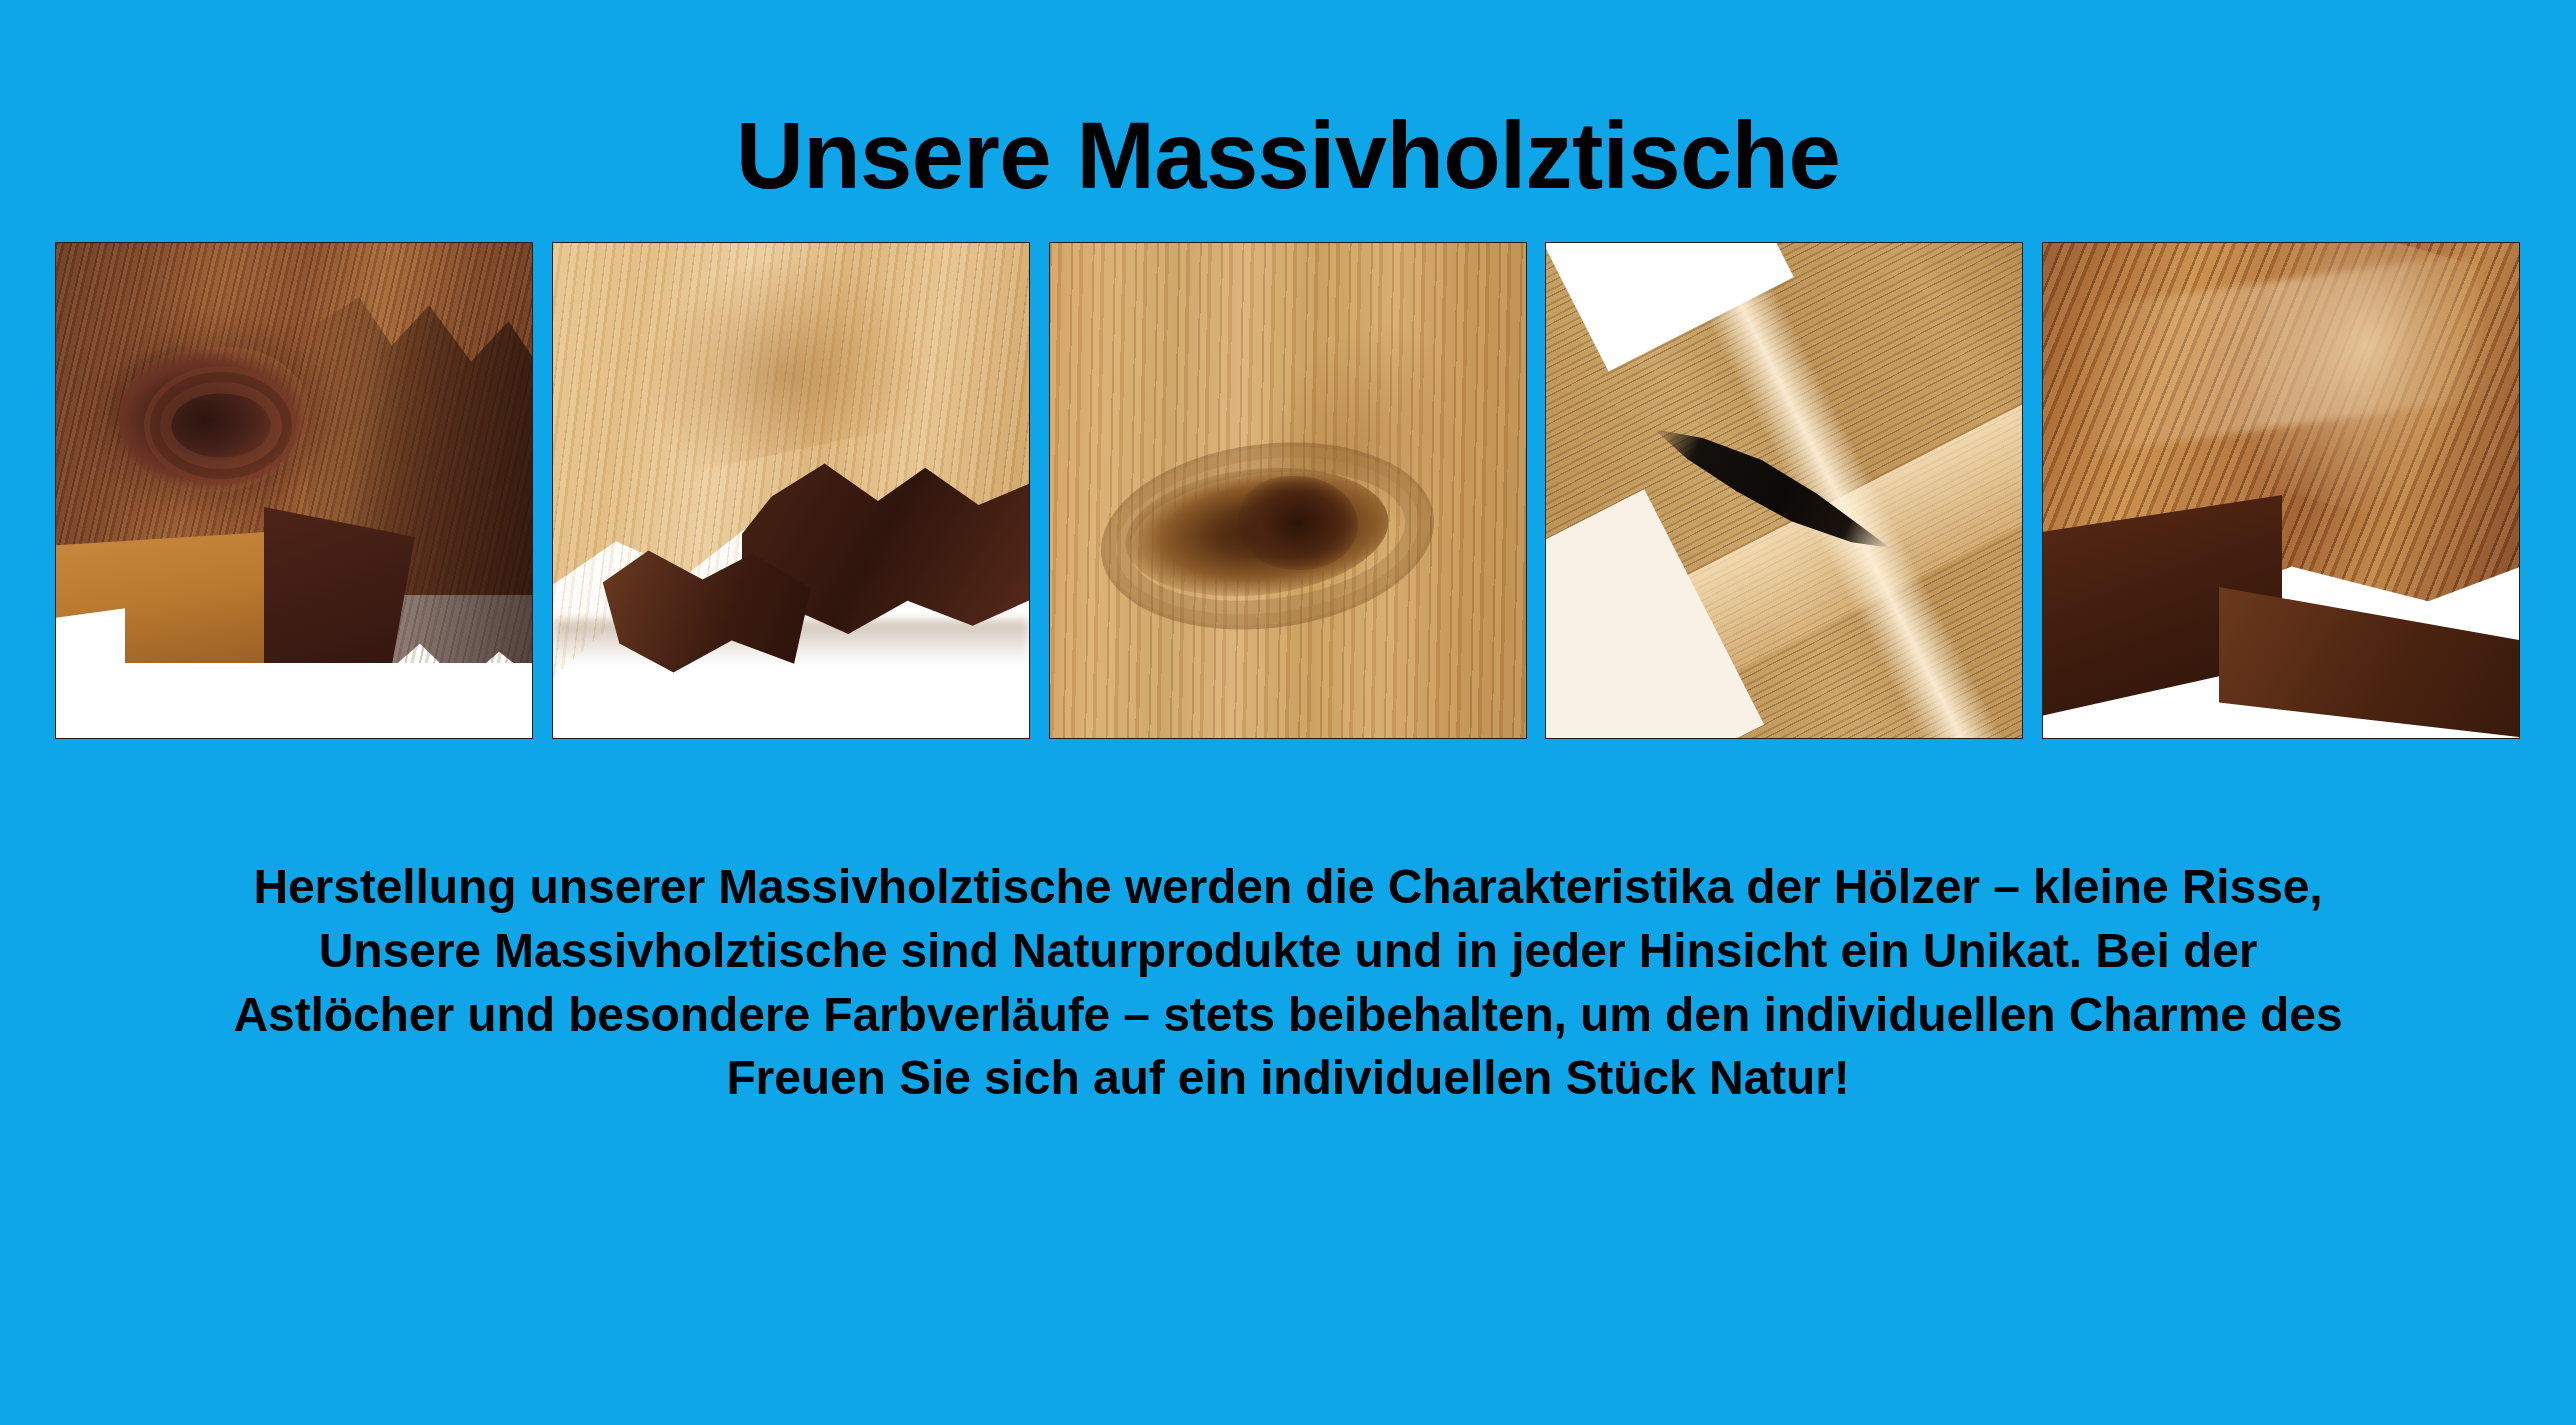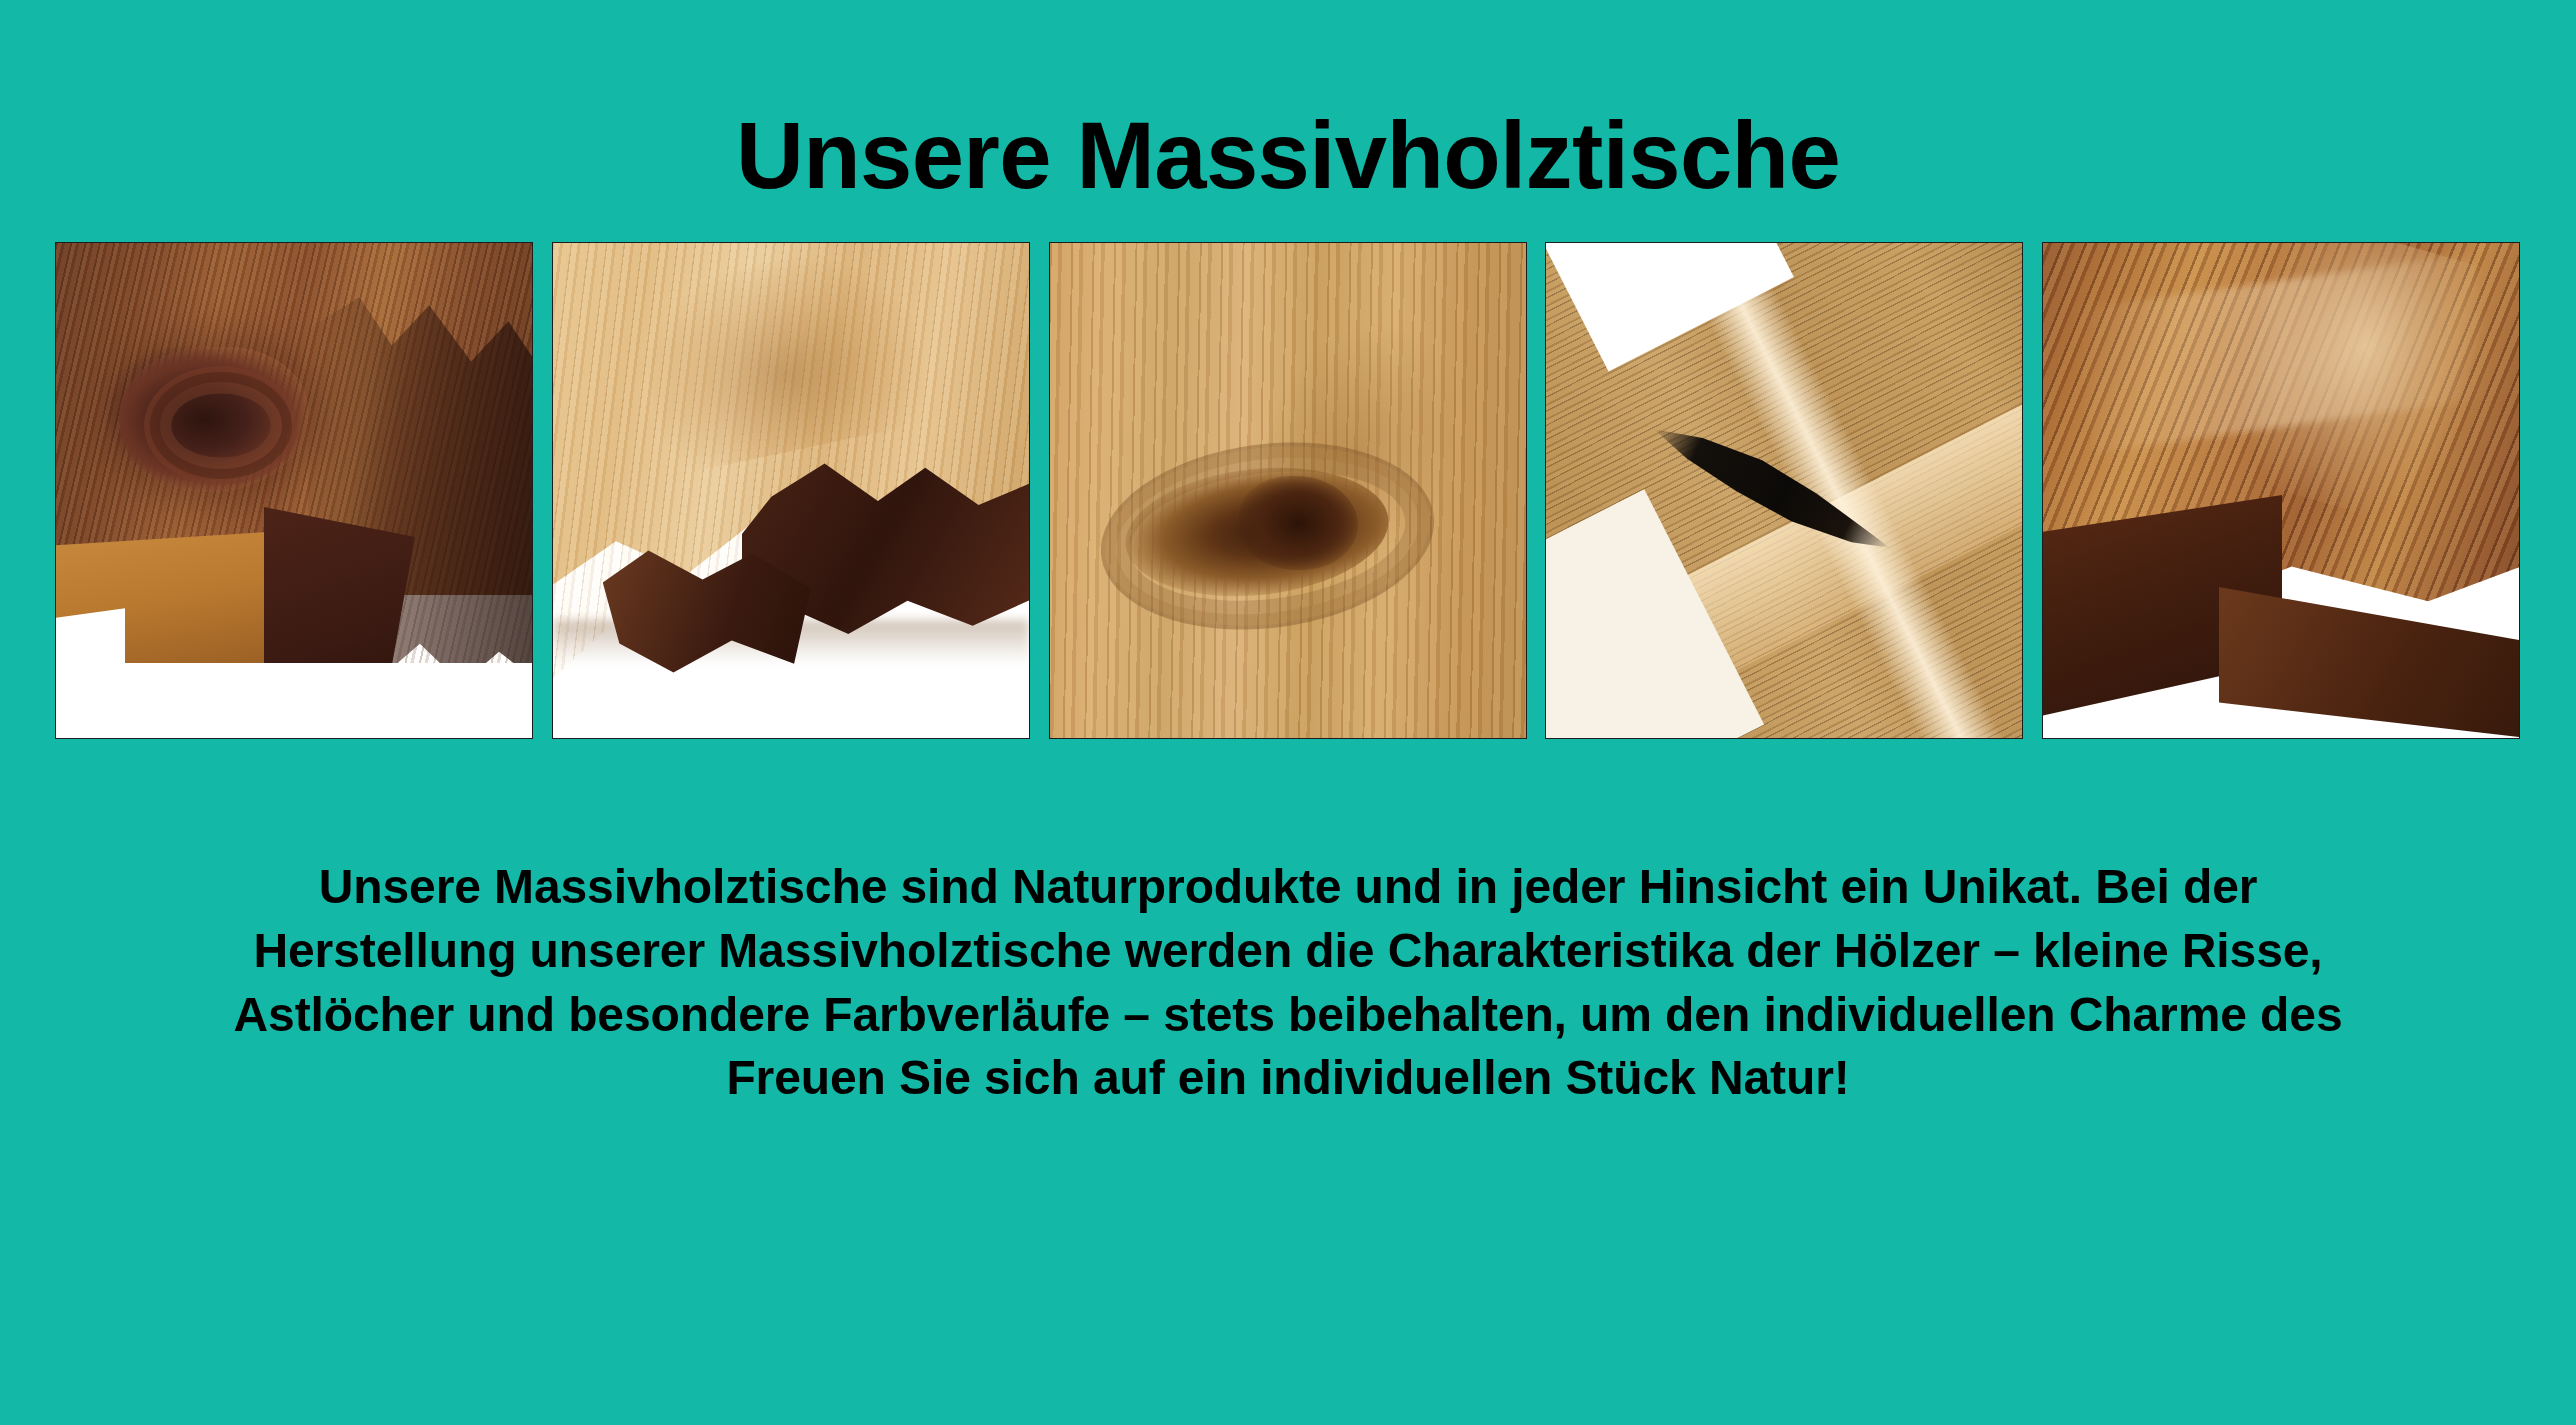--- a/index.html
+++ b/index.html
@@ -13,21 +13,21 @@
     font-family: "Liberation Sans", sans-serif;
     color: #000000;
     overflow: hidden;
     position: relative;
   }
 
   .page {
     width: 2576px;
     height: 1425px;
     position: relative;
-    background: #14b8a6;
+    background: #0ea5e9;
     box-sizing: border-box;
     padding-left: 23px;
   }
 
   
   .title {
     position: absolute;
     top: 44px;
     left: 0;
     width: 2576px;
@@ -359,20 +359,20 @@
         <div class="pale"></div>
         <div class="highlight"></div>
         <div class="front"></div>
         <div class="front2"></div>
       </div>
     </div>
 
   </div>
 
   <div class="body-text">
+    <span class="line">Herstellung unserer Massivholztische werden die Charakteristika der Hölzer – kleine Risse,</span>
     <span class="line">Unsere Massivholztische sind Naturprodukte und in jeder Hinsicht ein Unikat. Bei der</span>
-    <span class="line">Herstellung unserer Massivholztische werden die Charakteristika der Hölzer – kleine Risse,</span>
     <span class="line">Astlöcher und besondere Farbverläufe – stets beibehalten, um den individuellen Charme des</span>
     <span class="line">Freuen Sie sich auf ein individuellen Stück Natur!</span>
   </div>
 
 </div>
 
 
 </body></html>

